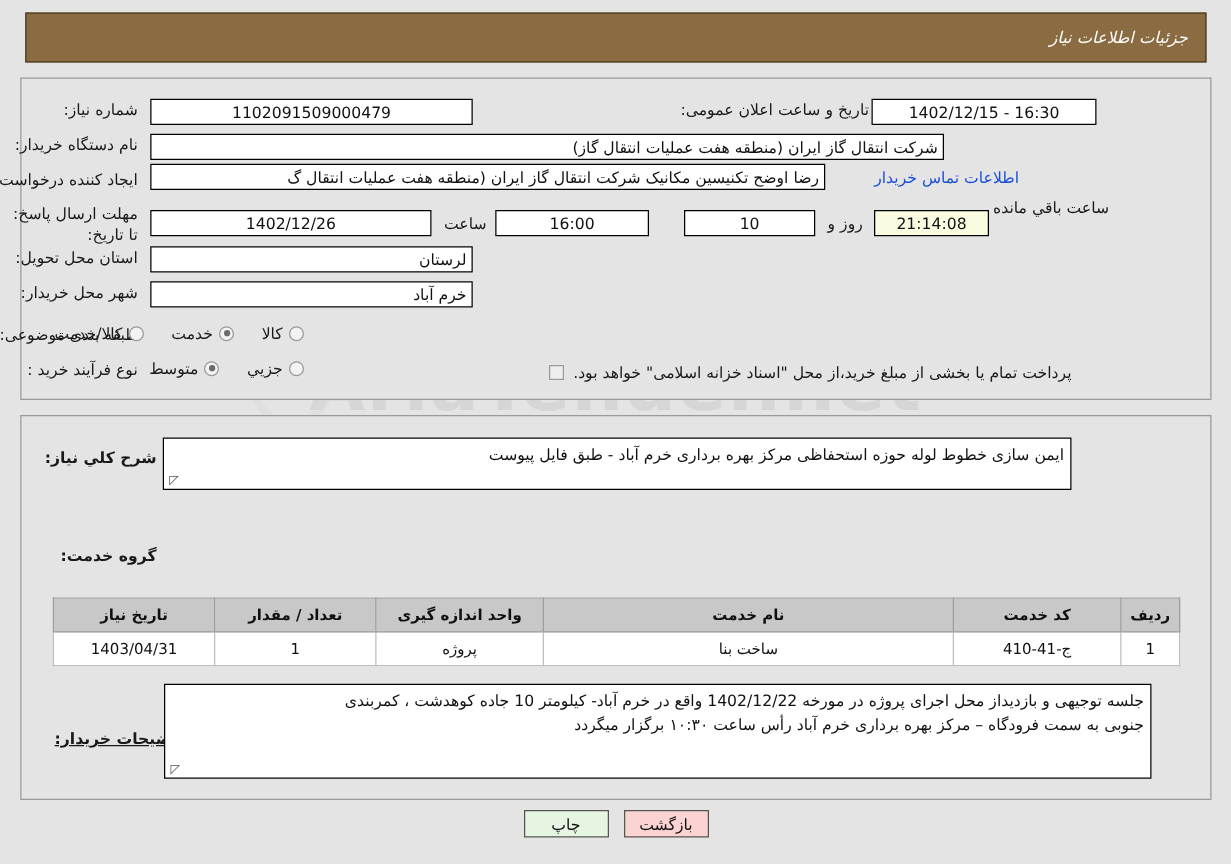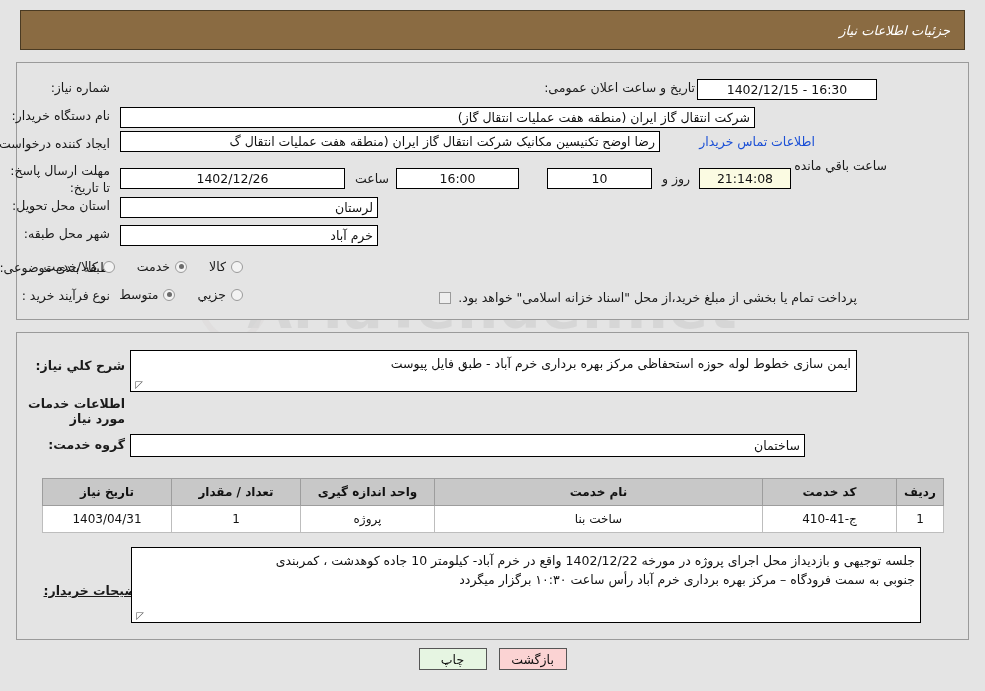--- a/index.html
+++ b/index.html
@@ -246,20 +246,21 @@
       <path d="M22 44 L33 57 L54 30" fill="none" stroke="#e7c9c9" stroke-width="7" stroke-linecap="round"></path>
     </svg>
     <span class="wm-text">AriaTender.net</span>
   </div>
 
   <div class="panel panel-top"></div>
 
   <div class="row" style="top:80px; right:875px;">
     <span class="lbl">شماره نیاز:</span>
   </div>
+  <div class="fld center" style="position:absolute; top:79px; right:607px; width:258px;">1102091509000479</div>
 
   <div class="row" style="top:80px; right:290px;">
     <span class="lbl">تاریخ و ساعت اعلان عمومی:</span>
   </div>
   <div class="fld center" style="position:absolute; top:79px; right:108px; width:180px;">16:30 - 1402/12/15</div>
 
   <div class="row" style="top:108px; right:875px;">
     <span class="lbl">نام دستگاه خریدار:</span>
   </div>
   <div class="fld right" style="position:absolute; top:107px; right:230px; width:635px;">شرکت انتقال گاز ایران (منطقه هفت عملیات انتقال گاز)</div>
@@ -280,21 +281,21 @@
   <span class="plain" style="position:absolute; top:171px; right:295px;">روز و</span>
   <div class="fld center yellow" style="position:absolute; top:168px; right:194px; width:92px;">21:14:08</div>
   <span class="plain" style="position:absolute; top:158px; right:98px;">ساعت باقي مانده</span>
 
   <div class="row" style="top:198px; right:875px;">
     <span class="lbl">استان محل تحویل:</span>
   </div>
   <div class="fld right" style="position:absolute; top:197px; right:607px; width:258px;">لرستان</div>
 
   <div class="row" style="top:226px; right:875px;">
-    <span class="lbl">شهر محل طبقه:</span>
+    <span class="lbl">شهر محل خریدار:</span>
   </div>
   <div class="fld right" style="position:absolute; top:225px; right:607px; width:258px;">خرم آباد</div>
 
   <div class="row" style="top:260px; right:875px;">
     <span class="lbl">طبقه بندی موضوعی:</span>
   </div>
   <div class="row" style="top:259px; right:742px;">
     <span class="radio-group">
       <span class="radio" id="cat0"></span>
       <span class="rlabel">کالا</span>
@@ -326,24 +327,22 @@
   <span class="plain" style="position:absolute; top:290px; right:128px;">پرداخت تمام یا بخشی از مبلغ خرید،از محل "اسناد خزانه اسلامی" خواهد بود.</span>
 
   <div class="panel panel-mid"></div>
 
   <span class="lbl lbl-b" style="position:absolute; top:358px; right:860px;">شرح کلي نیاز:</span>
   <div class="tbox" style="position:absolute; top:350px; right:128px; width:727px; height:42px;">
     <span>ایمن سازی خطوط لوله حوزه استحفاظی مرکز بهره برداری خرم آباد - طبق فایل پیوست</span>
     <span class="grip">◸</span>
   </div>
 
-  <span class="lbl lbl-b" style="position:absolute; top:396px; right:860px;">اطلاعات خدمات مورد نیاز</span>
 
   <span class="lbl lbl-b" style="position:absolute; top:437px; right:860px;">گروه خدمت:</span>
-  <div class="fld right" style="position:absolute; top:434px; right:180px; width:675px; height:23px; line-height:21px;">ساختمان</div>
 
   <table class="tbl">
     <thead>
       <tr>
         <th style="width:38px;">ردیف</th>
         <th style="width:125px;">کد خدمت</th>
         <th>نام خدمت</th>
         <th style="width:125px;">واحد اندازه گیری</th>
         <th style="width:120px;">تعداد / مقدار</th>
         <th style="width:120px;">تاریخ نیاز</th>

